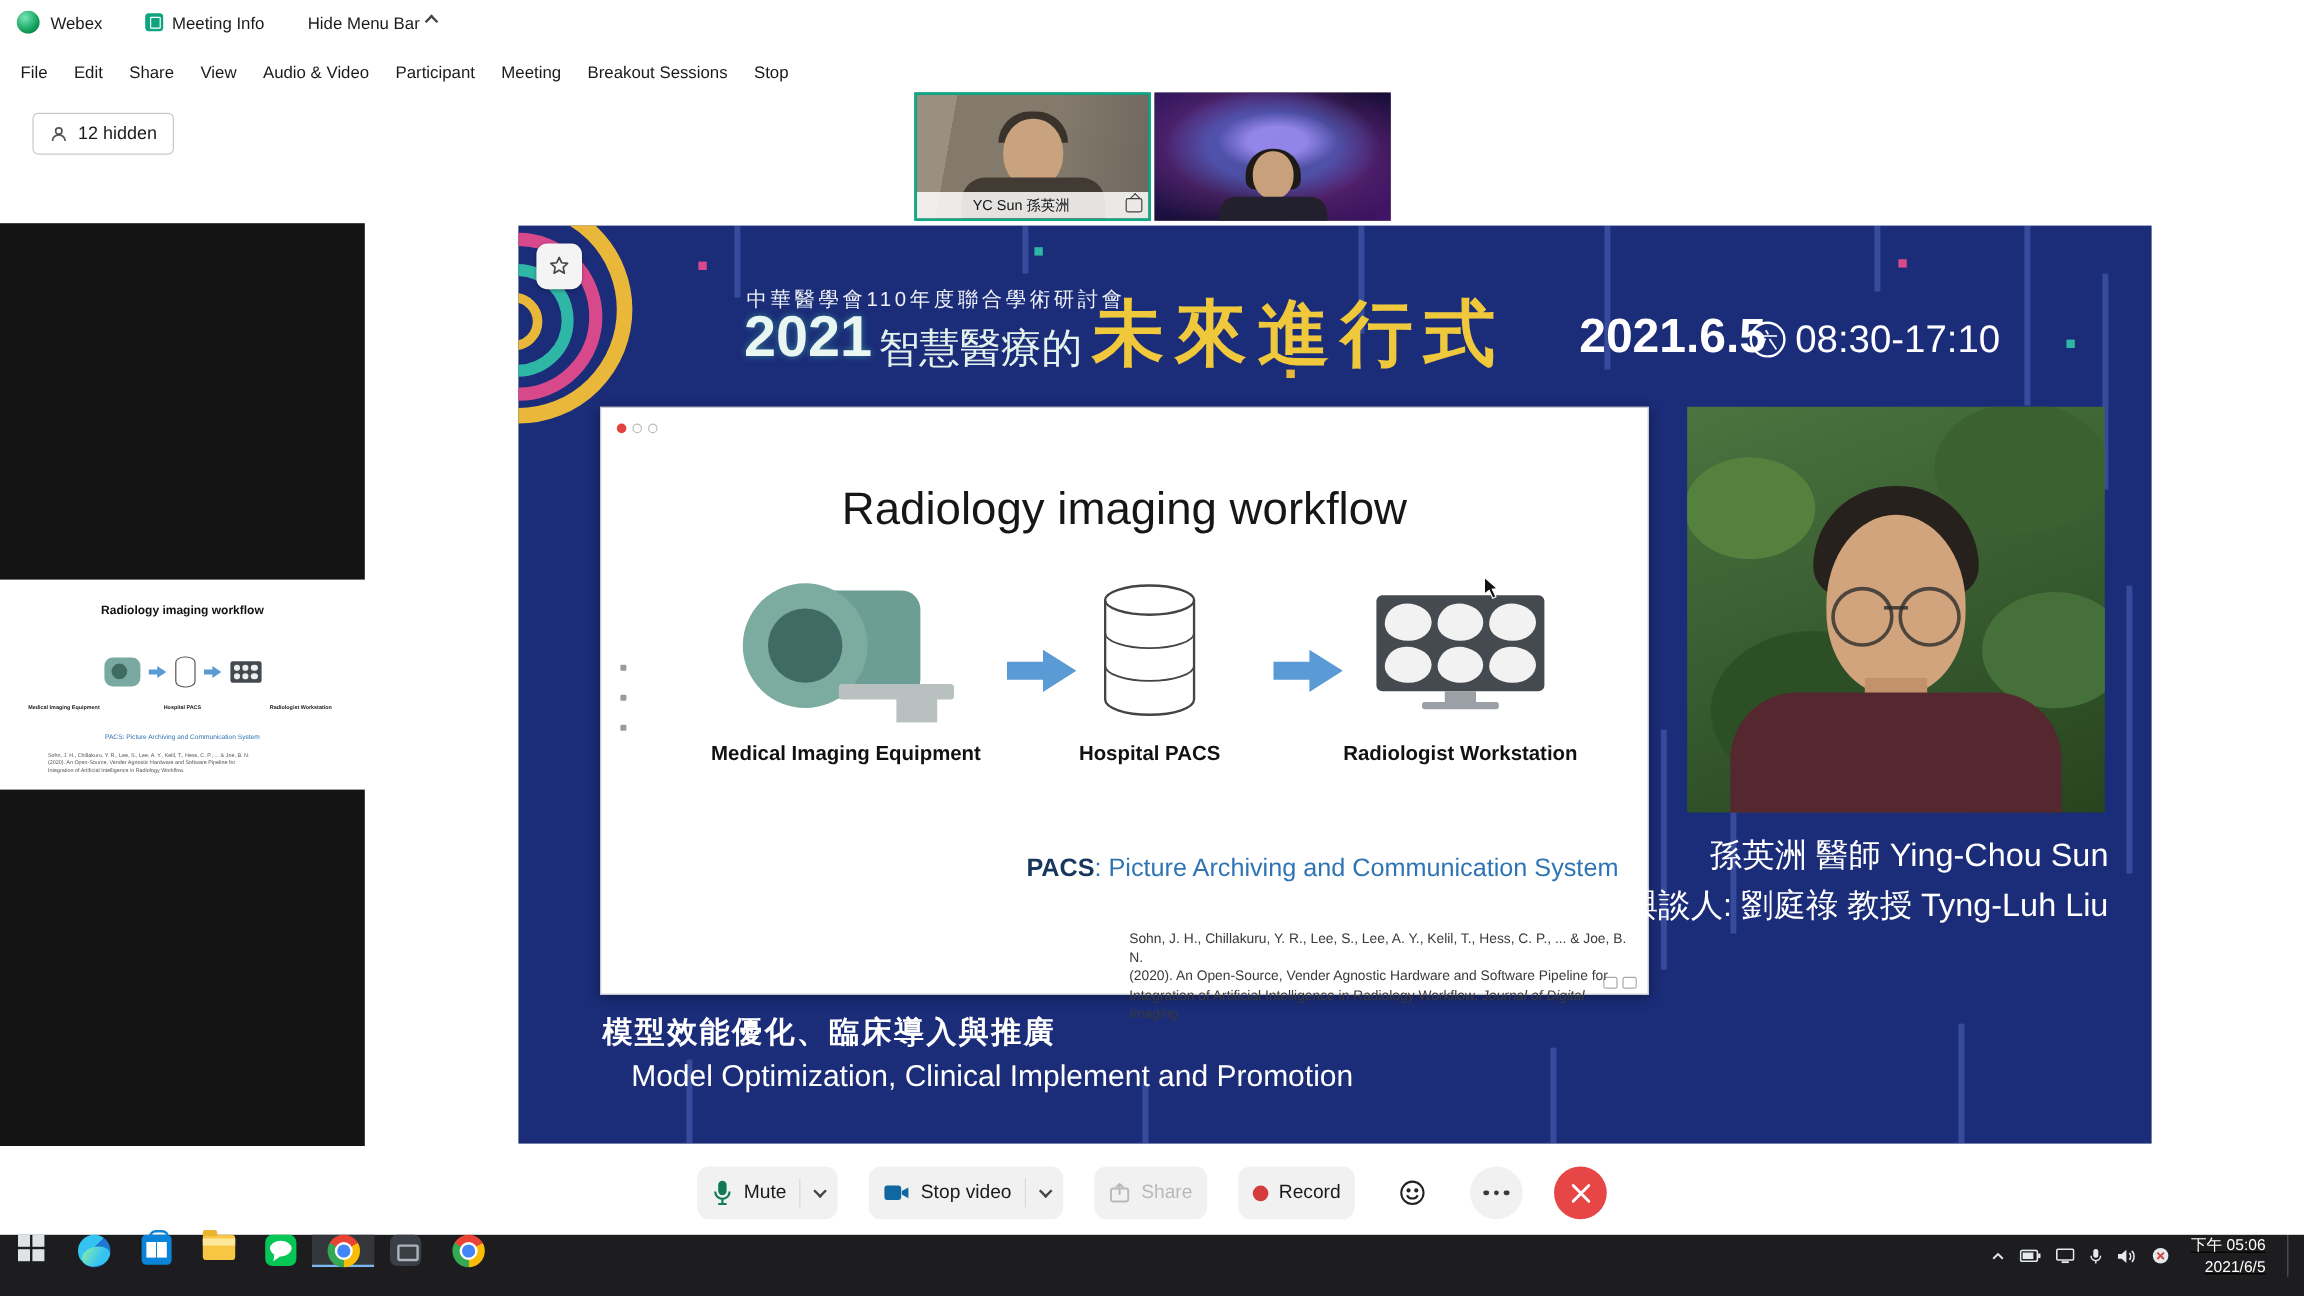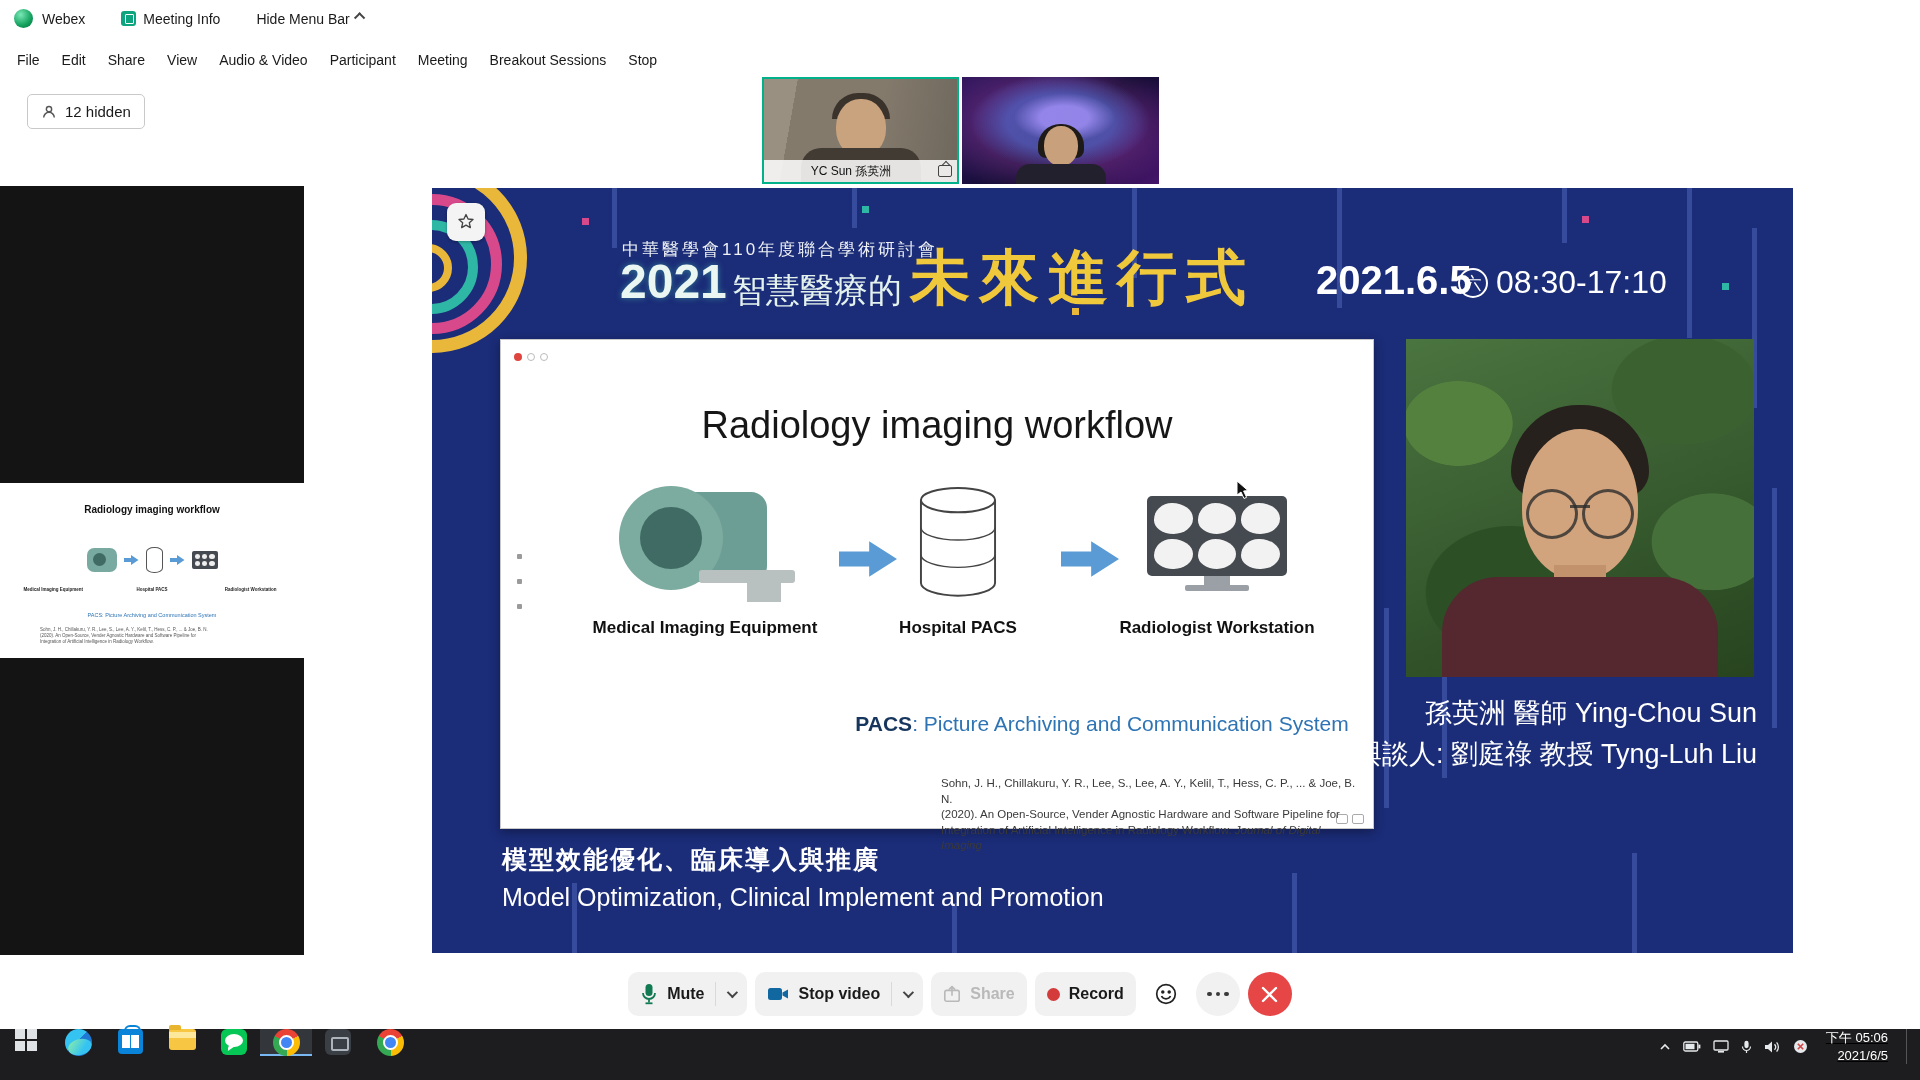--- a/index.html
+++ b/index.html
@@ -136,25 +136,25 @@
   .rv-glasses { position:absolute; left:50%; top:150px; transform:translateX(-50%); width:124px; height:46px; }
   .rv-glasses::before, .rv-glasses::after { content:""; position:absolute; top:0; width:46px; height:44px; border:3px solid rgba(45,45,45,.8); border-radius:50%; }
   .rv-glasses::before { left:8px; } .rv-glasses::after { right:8px; }
   .rv-bridge { position:absolute; left:50%; top:16px; transform:translateX(-50%); width:20px; height:0; border-top:3px solid rgba(45,45,45,.8); }
   .rv-neck { position:absolute; left:50%; top:226px; transform:translateX(-50%); width:52px; height:40px; background:#c2926c; }
   .rv-shirt { position:absolute; left:50%; bottom:-8px; transform:translateX(-50%); width:276px; height:108px; background:#54282e; border-radius:56px 56px 0 0; }
 
   .speakers { position:absolute; right:36px; top:505px; text-align:right; color:#fff; font-size:27px; line-height:1.5; font-weight:500; z-index:3; }
   .caption { position:absolute; left:70px; top:655px; color:#fff; z-index:3; }
   .cap-zh { font-size:25px; font-weight:700; letter-spacing:2px; }
-  .cap-en { font-size:25px; margin-top:7px; }
+  .cap-en { font-size:25px; margin-top:7px;margin-left:24px; }
 
   
   .controlbar { position:absolute; left:0; right:0; top:961px; height:66px; background:#fff; z-index:25; }
-  .ctrl-center { position:absolute; left:0; right:0; top:0; height:66px; display:flex; align-items:center; justify-content:center; gap:8px;font-weight:bold; }
+  .ctrl-center { position:absolute; left:0; right:0; top:0; height:66px; display:flex; align-items:center; justify-content:center; gap:26px; }
   .pill { height:44px; display:flex; align-items:center; gap:9px; background:#f1f1f2; border-radius:10px; padding:0 12px; }
   .pill-label { font-size:16px; color:#1a1a1a; white-space:nowrap; }
   .pill.disabled .pill-label { color:#b9b9b9; }
   .pill-sep { width:1px; height:24px; background:#d9d9d9; margin:0 2px; }
   .chev { width:8px; height:8px; border-right:2px solid #444; border-bottom:2px solid #444; transform:rotate(45deg) translateY(-2px); }
   .reddot { width:13px; height:13px; border-radius:50%; background:#d43b3b; }
   .round { width:44px; height:44px; border-radius:50%; display:flex; align-items:center; justify-content:center; background:#f1f1f2; }
   .round.ghost { background:transparent; }
   .round.leave { background:#e64646; }
   .hdots { display:flex; gap:4px; } .hdots i { width:4.5px; height:4.5px; border-radius:50%; background:#3a3a3a; }

